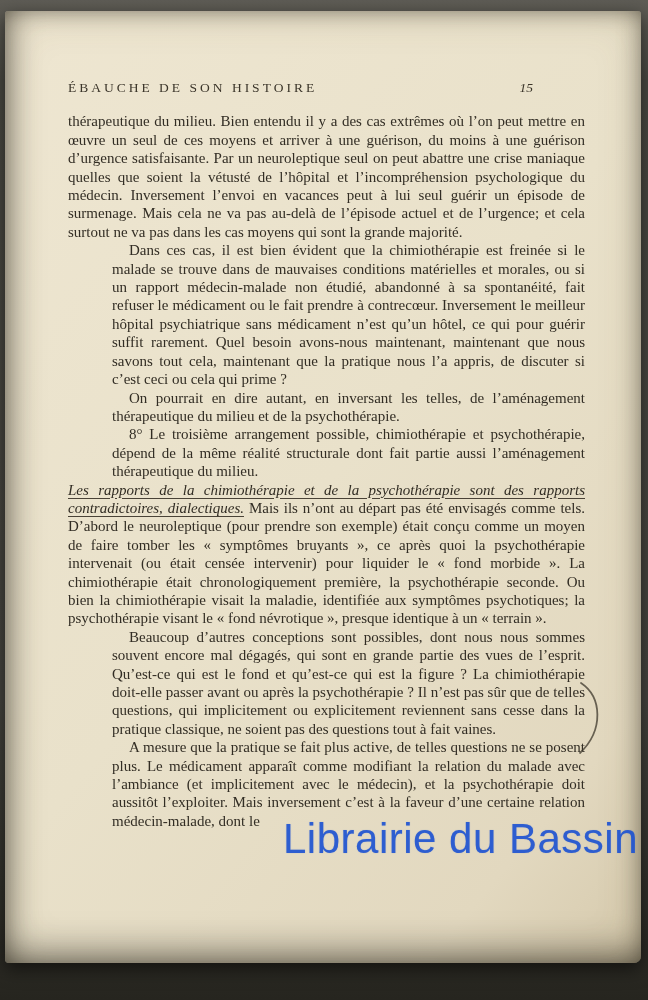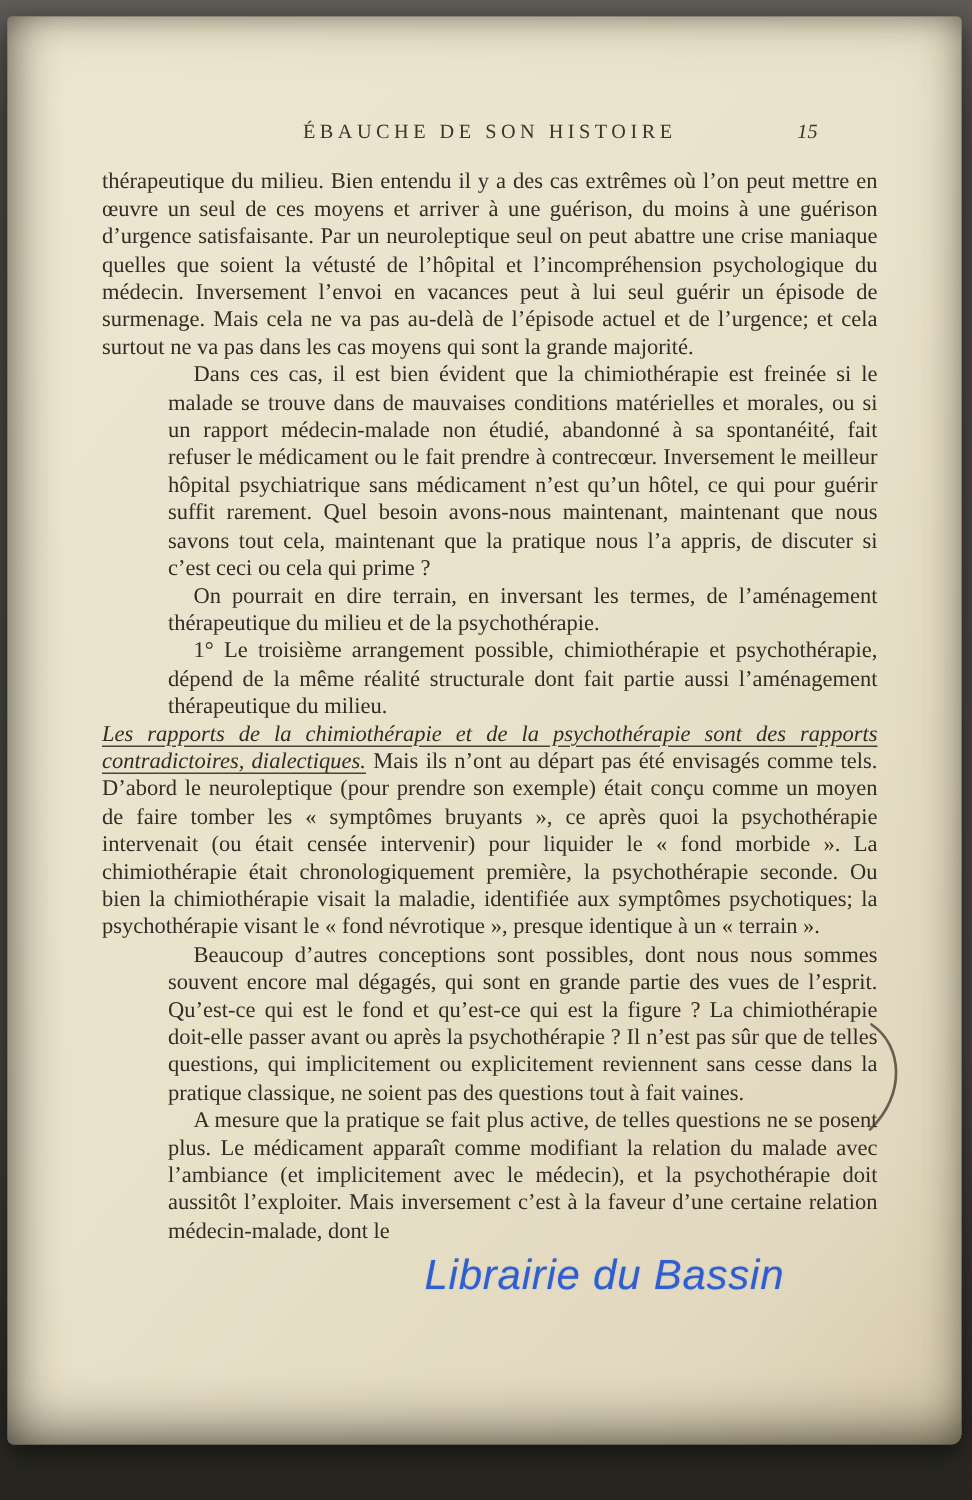--- a/index.html
+++ b/index.html
@@ -18,63 +18,62 @@
       inset 0 -26px 38px -20px rgba(0,0,0,.5),
       inset 0 14px 24px -16px rgba(0,0,0,.35),
       0 6px 18px rgba(0,0,0,.55);
     border-radius:3px 3px 7px 4px;
   }
   .content{
     position:absolute;left:63px;top:68px;width:517px;
     color:#322d24;font-size:15px;line-height:18.4px;text-align:justify;
   }
   .hdr{
-    position:relative;text-align:center;
+    position:relative;
     font-size:13.5px;letter-spacing:3px;color:#3b352a;
     margin-bottom:15px;white-space:nowrap;
   }
   .hdr .pageno{
-    position:absolute;right:40px;top:0;letter-spacing:0;font-style:italic;
+    position:absolute;right:52px;top:0;letter-spacing:0;font-style:italic;
   }
   p{margin:0;}
   .indent{text-indent:17px;margin-left:44px;}
   .uline{
     text-decoration:underline;
     text-decoration-thickness:1px;
     text-underline-offset:2.5px;
     text-decoration-color:rgba(45,38,28,.85);
     font-style:italic;
   }
   .watermark{
-    position:absolute;left:283px;top:834px;z-index:6;
+    position:absolute;left:283px;top:815px;z-index:6;
     font-family:"Liberation Sans", sans-serif;
-    font-size:28px;font-weight:normal;letter-spacing:.5px;white-space:nowrap;
+    font-size:42px;font-weight:normal;letter-spacing:.5px;white-space:nowrap;
     color:rgba(24,79,210,.84);
     text-shadow:0 0 1px rgba(24,79,210,.35);
-    font-style:italic;
   }
   .margin-mark{
     position:absolute;left:576px;top:680px;z-index:4;opacity:.75;
   }
 </style>
 </head>
 <body>
 
 <div class="page">
   <div class="content">
 
     <div class="hdr">
       <span>ÉBAUCHE DE SON HISTOIRE</span>
       <span class="pageno">15</span>
     </div>
 
     <p>thérapeutique du milieu. Bien entendu il y a des cas extrêmes où l’on peut mettre en œuvre un seul de ces moyens et arriver à une guérison, du moins à une guérison d’urgence satisfaisante. Par un neuroleptique seul on peut abattre une crise maniaque quelles que soient la vétusté de l’hôpital et l’incompréhension psychologique du médecin. Inversement l’envoi en vacances peut à lui seul guérir un épisode de surmenage. Mais cela ne va pas au-delà de l’épisode actuel et de l’urgence; et cela surtout ne va pas dans les cas moyens qui sont la grande majorité.</p>
     <p class="indent">Dans ces cas, il est bien évident que la chimiothérapie est freinée si le malade se trouve dans de mauvaises conditions matérielles et morales, ou si un rapport médecin-malade non étudié, abandonné à sa spontanéité, fait refuser le médicament ou le fait prendre à contrecœur. Inversement le meilleur hôpital psychiatrique sans médicament n’est qu’un hôtel, ce qui pour guérir suffit rarement. Quel besoin avons-nous maintenant, maintenant que nous savons tout cela, maintenant que la pratique nous l’a appris, de discuter si c’est ceci ou cela qui prime ?</p>
-    <p class="indent">On pourrait en dire terrain, en inversant les termes, de l’aménagement thérapeutique du milieu et de la psychothérapie.</p>
-    <p class="indent">1° Le troisième arrangement possible, chimiothérapie et psychothérapie, dépend de la même réalité structurale dont fait partie aussi l’aménagement thérapeutique du milieu.</p>
+    <p class="indent">On pourrait en dire autant, en inversant les telles, de l’aménagement thérapeutique du milieu et de la psychothérapie.</p>
+    <p class="indent">8° Le troisième arrangement possible, chimiothérapie et psychothérapie, dépend de la même réalité structurale dont fait partie aussi l’aménagement thérapeutique du milieu.</p>
     <p><span class="uline">Les rapports de la chimiothérapie et de la psychothérapie sont des rapports contradictoires, dialectiques.</span><span> Mais ils n’ont au départ pas été envisagés comme tels. D’abord le neuroleptique (pour prendre son exemple) était conçu comme un moyen de faire tomber les « symptômes bruyants », ce après quoi la psychothérapie intervenait (ou était censée intervenir) pour liquider le « fond morbide ». La chimiothérapie était chronologiquement première, la psychothérapie seconde. Ou bien la chimiothérapie visait la maladie, identifiée aux symptômes psychotiques; la psychothérapie visant le « fond névrotique », presque identique à un « terrain ».</span></p>
     <p class="indent">Beaucoup d’autres conceptions sont possibles, dont nous nous sommes souvent encore mal dégagés, qui sont en grande partie des vues de l’esprit. Qu’est-ce qui est le fond et qu’est-ce qui est la figure ? La chimiothérapie doit-elle passer avant ou après la psychothérapie ? Il n’est pas sûr que de telles questions, qui implicitement ou explicitement reviennent sans cesse dans la pratique classique, ne soient pas des questions tout à fait vaines.</p>
     <p class="indent">A mesure que la pratique se fait plus active, de telles questions ne se posent plus. Le médicament apparaît comme modifiant la relation du malade avec l’ambiance (et implicitement avec le médecin), et la psychothérapie doit aussitôt l’exploiter. Mais inversement c’est à la faveur d’une certaine relation médecin-malade, dont le</p>
 
   </div>
 </div>
 
 <svg class="margin-mark" width="32" height="76" viewBox="0 0 32 76">
   <path d="M5,3 C 26,17 28,50 4,73" fill="none" stroke="#3e382c" stroke-width="1.8" stroke-linecap="round"></path>
 </svg>

